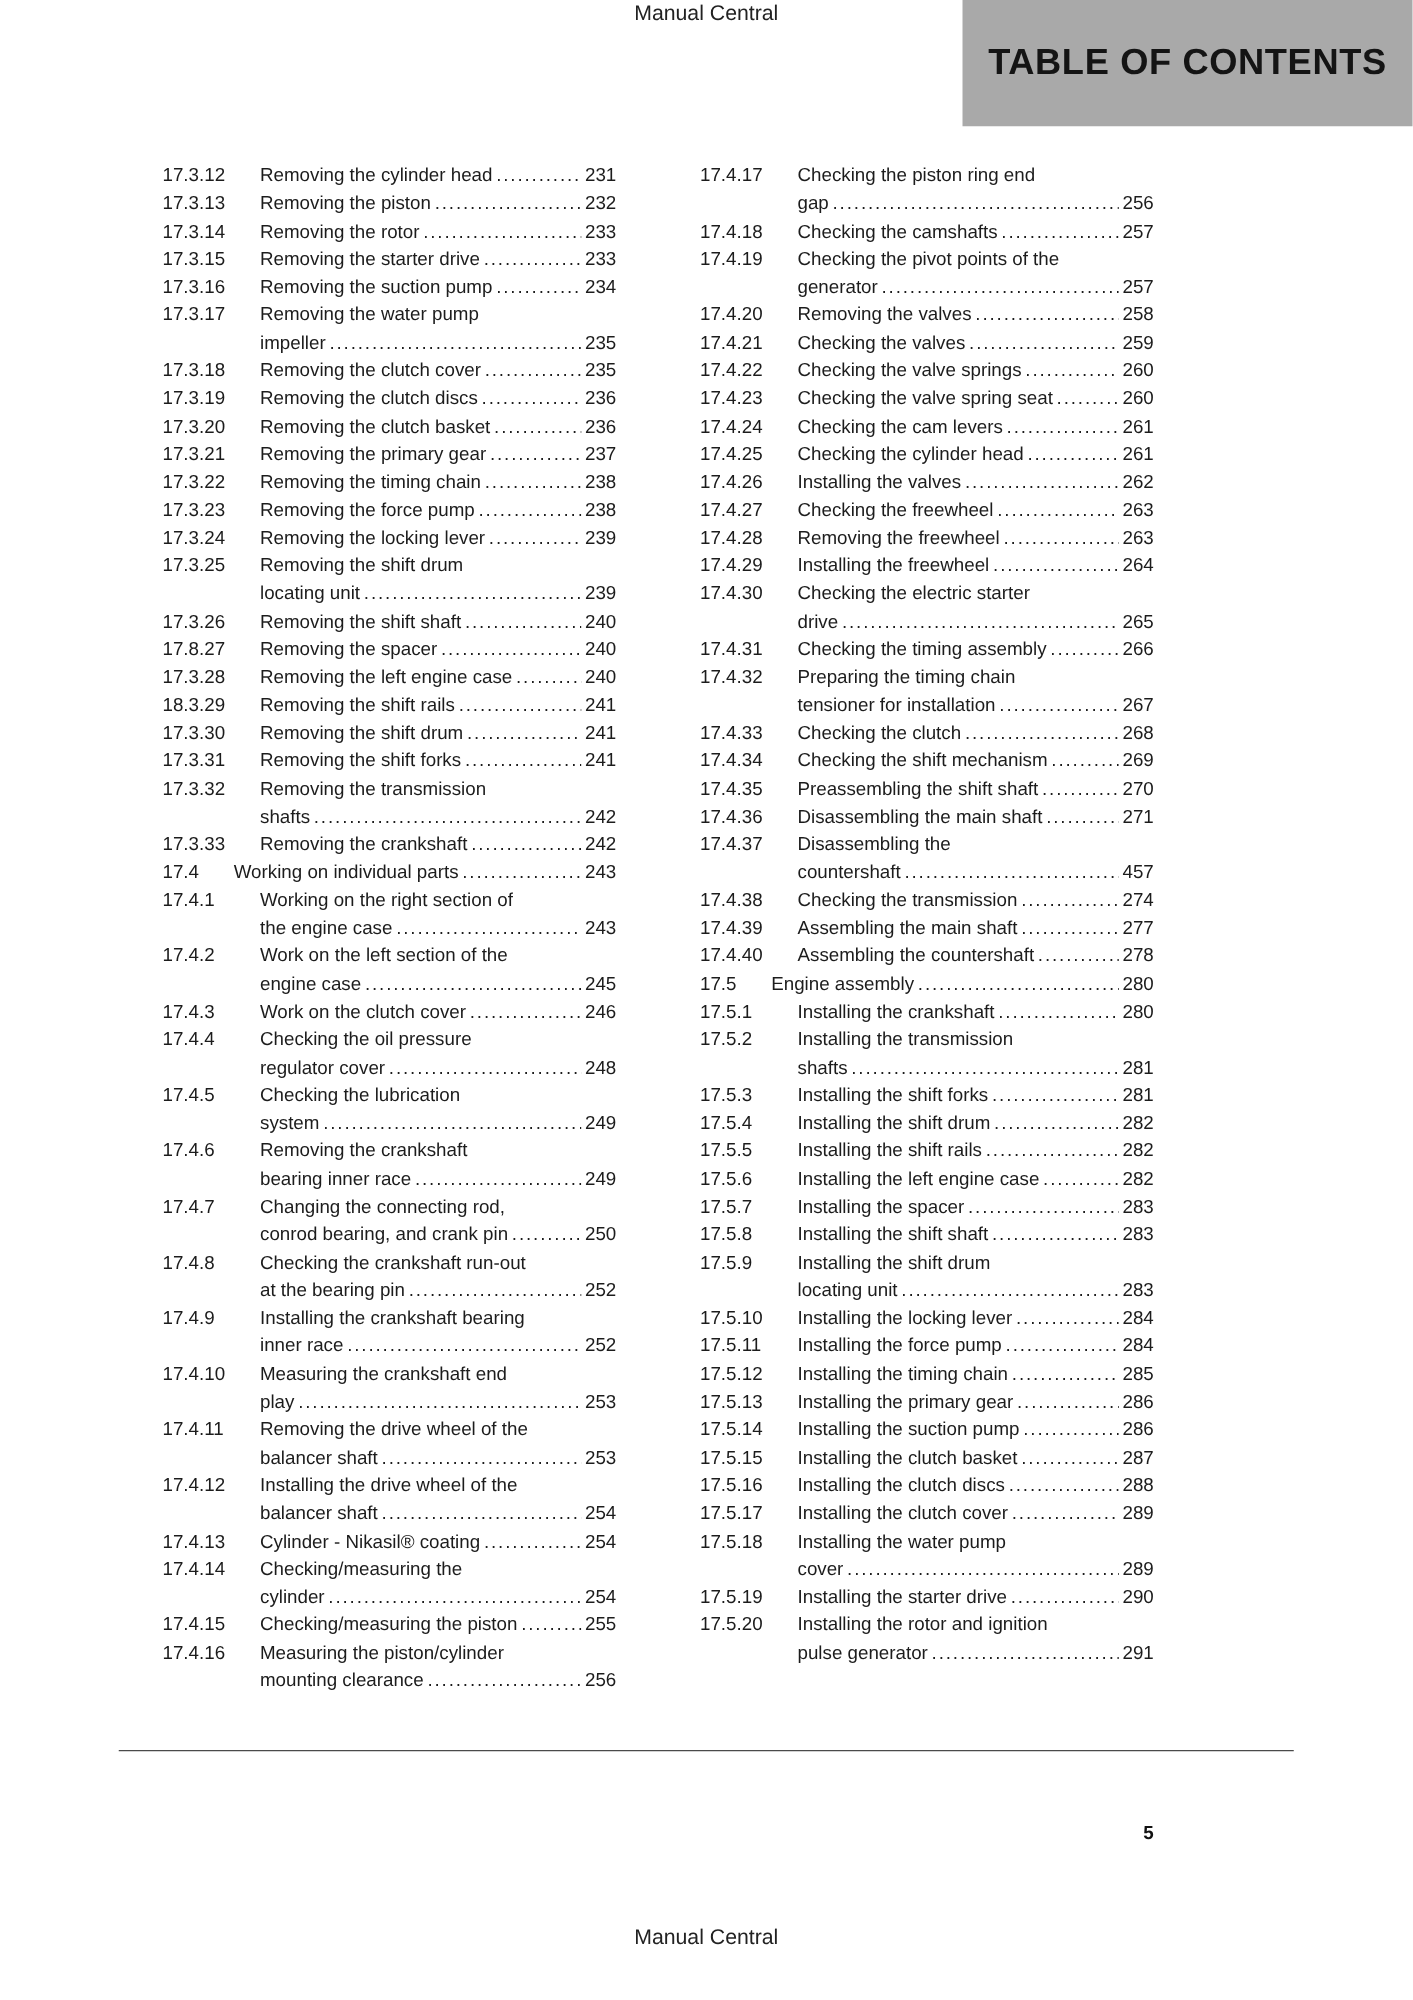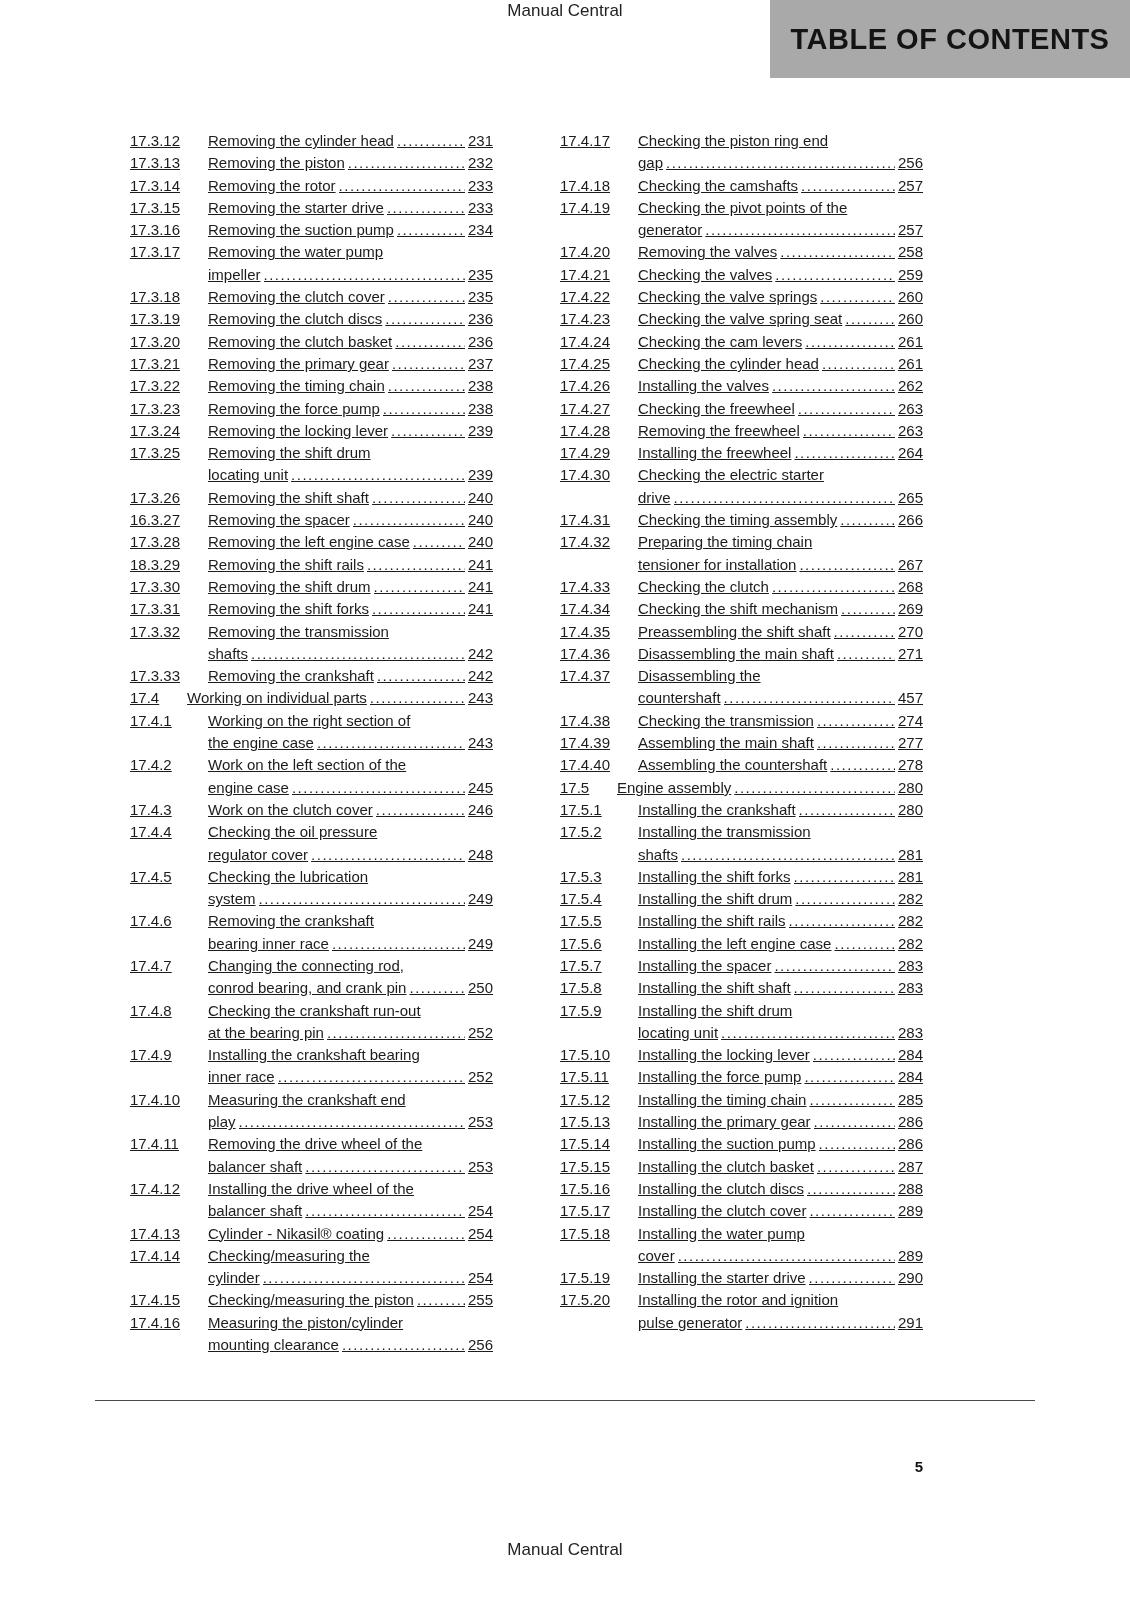--- a/index.html
+++ b/index.html
@@ -10,30 +10,30 @@
     overflow: hidden;
     font-family: "Liberation Sans", "DejaVu Sans", sans-serif;
     color: #1c1c1c;
   }
   .top-site {
     position: absolute; top: 0; left: 0; width: 100%;
     text-align: center; font-size: 17px; line-height: 22px; color: #222;
   }
   .toc-banner {
     position: absolute; top: 0; right: 0;
-    width: 360px; height: 78px;
+    width: 360px; height: 101px;
     background: #a9a9a9;
     display: flex; align-items: center; justify-content: center;
   }
   .toc-banner .banner-text {
     font-size: 29px; font-weight: bold; letter-spacing: 0.5px; color: #141414;
   }
   .toc-col {
     position: absolute; top: 130px; width: 363px;
-    font-size: 15px; line-height: 22.3px; text-decoration: underline;
+    font-size: 15px; line-height: 22.3px;
   }
   .col-left  { left: 130px; }
   .col-right { left: 560px; }
   .toc-line { display: flex; align-items: baseline; }
   .num  { flex: 0 0 78px; white-space: nowrap; }
   .toc-entry.level1 .num { flex-basis: 57px; }
   .text { flex: 0 1 auto; white-space: nowrap; }
   .leader {
     flex: 1 1 auto; overflow: hidden; white-space: nowrap;
     margin: 0 2px 0 3px;
@@ -189,21 +189,21 @@
     <div class="toc-entry">
       <div class="toc-line">
         <span class="num">17.3.26</span>
         <span class="text">Removing the shift shaft</span>
         <span class="leader"></span>
         <span class="pg">240</span>
       </div>
     </div>
     <div class="toc-entry">
       <div class="toc-line">
-        <span class="num">16.3.27</span>
+        <span class="num">17.8.27</span>
         <span class="text">Removing the spacer</span>
         <span class="leader"></span>
         <span class="pg">240</span>
       </div>
     </div>
     <div class="toc-entry">
       <div class="toc-line">
         <span class="num">17.3.28</span>
         <span class="text">Removing the left engine case</span>
         <span class="leader"></span>

